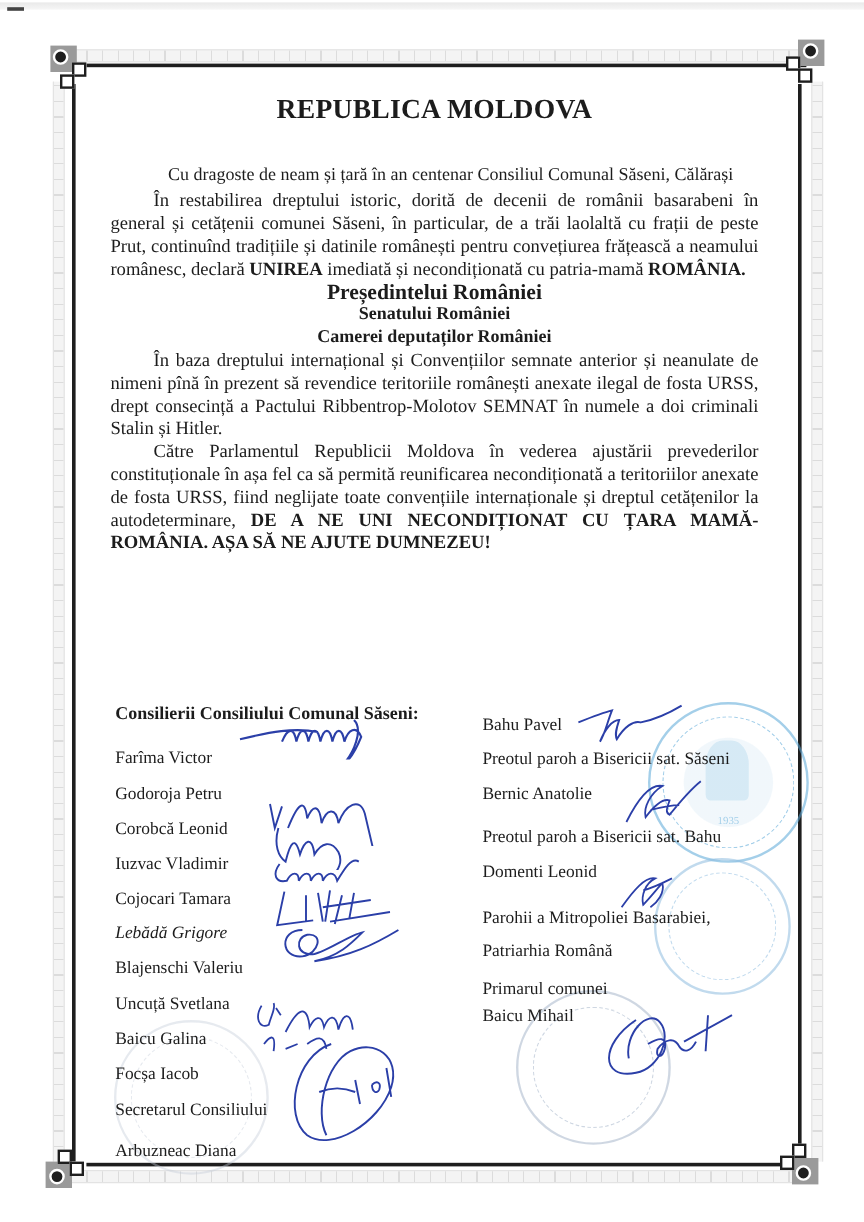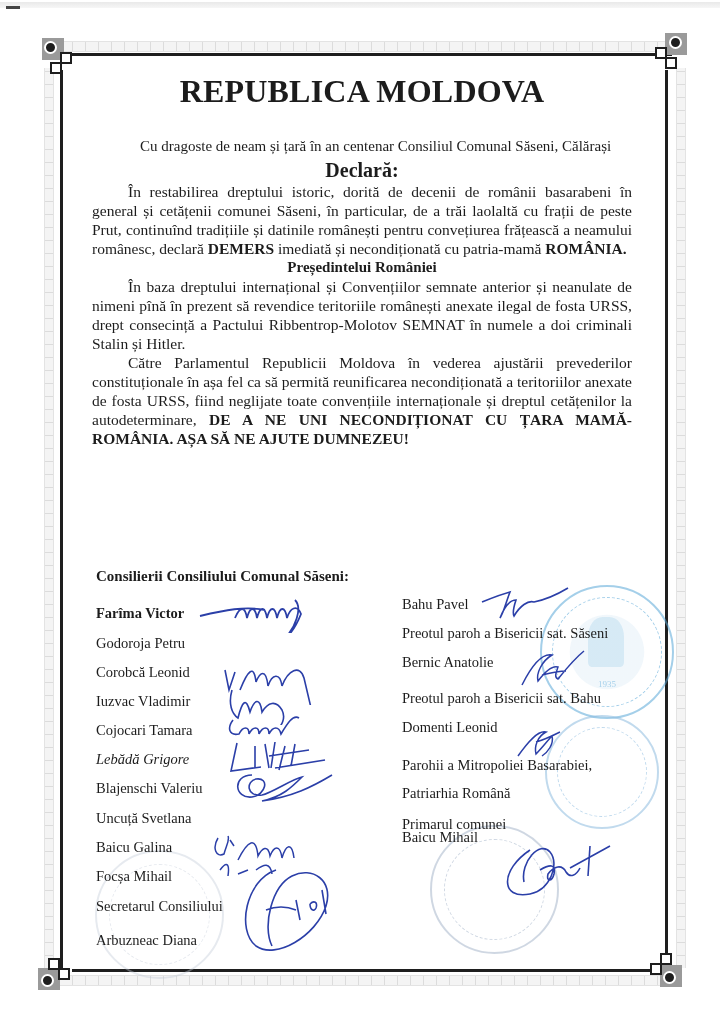--- a/index.html
+++ b/index.html
@@ -18,28 +18,28 @@
     border-left: 1px solid #e3e3e3; border-right: 1px solid #e3e3e3; border-top: none; border-bottom: none; }
 
   .frame-line { position: absolute; background: #1e1e1e; }
 
   .corner { position: absolute; width: 30px; height: 30px; }
   .corner .gray { position: absolute; width: 22px; height: 22px; background: #9a9a9a; }
   .corner .dot { position: absolute; width: 9px; height: 9px; border-radius: 50%; background: #1e1e1e; border: 2px solid #fff; }
   .corner .sq { position: absolute; width: 8px; height: 8px; background: #fff; border: 2px solid #1e1e1e; }
 
   .content { position: absolute; left: 92px; top: 70px; width: 540px; }
-  h1 { margin: 4px; text-align: center; font-size: 32px; font-weight: bold; line-height: 34px; letter-spacing: 0.2px; }
+  h1 { margin: 4px; text-align: center; font-size: 23px; font-weight: bold; line-height: 34px; letter-spacing: 0.2px; }
   .subtitle { position: absolute; left: 140px; top: 138px; font-size: 15px; white-space: nowrap; }
   .section-head { text-align: center; font-weight: bold; }
   .p { font-size: 15.5px; line-height: 19px; text-align: justify; margin: 0; }
   .indent { text-indent: 36px; }
 
   .sig-left { position: absolute; left: 96px; top: 568px; font-size: 14.5px; }
-  .sig-left .row { position: absolute; left: 0; white-space: nowrap; }
+  .sig-left .row { position: absolute; left: 0; white-space: nowrap; margin-top: 19px; }
   .sig-right { position: absolute; left: 402px; top: 596px; font-size: 14.5px; }
   .sig-right .row { position: absolute; left: 0; white-space: nowrap; }
 
   .stamp { position: absolute; border-radius: 50%; border: 2px solid; opacity: 0.55; }
   .signature { position: absolute; }
 </style>
 </head>
 <body>
 
 <div class="scan-top"></div>
@@ -82,24 +82,25 @@
   </div>
 </div>
 
 <div class="content">
   <h1 style="margin-top:4px;">REPUBLICA MOLDOVA</h1>
 </div>
 
 <div class="subtitle">Cu dragoste de neam și țară în an centenar Consiliul Comunal Săseni, Călărași</div>
 
 <div style="position:absolute; left:92px; top:158px; width:540px;">
-  <div class="section-head" style="font-size:20px; line-height:24px;">Declară:</div>
-  <p class="p indent"><span>În restabilirea dreptului istoric, dorită de decenii de românii basarabeni în general și cetățenii comunei Săseni, în particular, de a trăi laolaltă cu frații de peste Prut, continuînd tradițiile și datinile românești pentru convețiurea frățească a neamului românesc, declară </span><b>DEMERS</b><span> imediată și necondiționată cu patria-mamă </span><b>ROMÂNIA.</b></p>
+  <p class="p indent"><span>În restabilirea dreptului istoric, dorită de decenii de românii basarabeni în general și cetățenii comunei Săseni, în particular, de a trăi laolaltă cu frații de peste Prut, continuînd tradițiile și datinile românești pentru convețiurea frățească a neamului românesc, declară </span><b>UNIREA</b><span> imediată și necondiționată cu patria-mamă </span><b>ROMÂNIA.</b></p>
 
-  <div class="section-head" style="font-size:15px; line-height:19px;">Președintelui României</div>
+  <div class="section-head" style="font-size:18px; line-height:19px;">Președintelui României</div>
+  <div class="section-head" style="font-size:15px; line-height:19px;">Senatului României</div>
+  <div class="section-head" style="font-size:15px; line-height:19px;">Camerei deputaților României</div>
 
   <p class="p indent">În baza dreptului internațional și Convențiilor semnate anterior și neanulate de nimeni pînă în prezent să revendice teritoriile românești anexate ilegal de fosta URSS, drept consecință a Pactului Ribbentrop-Molotov SEMNAT în numele a doi criminali Stalin și Hitler.</p>
   <p class="p indent"><span>Către Parlamentul Republicii Moldova în vederea ajustării prevederilor constituționale în așa fel ca să permită reunificarea necondiționată a teritoriilor anexate de fosta URSS, fiind neglijate toate convențiile internaționale și dreptul cetățenilor la autodeterminare, </span><b>DE A NE UNI NECONDIȚIONAT CU ȚARA MAMĂ-ROMÂNIA. AȘA SĂ NE AJUTE DUMNEZEU!</b></p>
 </div>
 
 <div class="stamp" style="left:540px; top:585px; width:130px; height:130px; border-color:#5aa8d8; background:radial-gradient(circle, rgba(90,168,216,0.15) 0 40%, transparent 41%);">
   <div style="position:absolute; left:10px; top:10px; right:10px; bottom:10px; border-radius:50%; border:1px dashed #5aa8d8;"></div>
   <div style="position:absolute; left:46px; top:30px; width:36px; height:50px; border-radius:40% 40% 10% 10%; background:rgba(90,168,216,0.35);"></div>
   <div style="position:absolute; left:0; right:0; top:92px; text-align:center; font-size:9px; color:#5aa8d8;">1935</div>
 </div>
@@ -108,44 +109,44 @@
 </div>
 <div class="stamp" style="left:430px; top:825px; width:125px; height:125px; border-color:#a9b8cc;">
   <div style="position:absolute; left:12px; top:12px; right:12px; bottom:12px; border-radius:50%; border:1px dashed #a9b8cc;"></div>
 </div>
 <div class="stamp" style="left:95px; top:850px; width:125px; height:125px; border-color:#c3cbd8; opacity:0.4;">
   <div style="position:absolute; left:12px; top:12px; right:12px; bottom:12px; border-radius:50%; border:1px dashed #c3cbd8;"></div>
 </div>
 
 <div class="sig-left">
   <div class="row" style="top:0; font-weight:bold; font-size:15px;">Consilierii Consiliului Comunal Săseni:</div>
-  <div class="row" style="top:37px;font-weight:bold;">Farîma Victor</div>
+  <div class="row" style="top:37px;">Farîma Victor</div>
   <div class="row" style="top:67px;">Godoroja Petru</div>
   <div class="row" style="top:96px;">Corobcă Leonid</div>
   <div class="row" style="top:125px;">Iuzvac Vladimir</div>
   <div class="row" style="top:154px;">Cojocari Tamara</div>
   <div class="row" style="top:183px;font-style:italic;">Lebădă Grigore</div>
   <div class="row" style="top:212px;">Blajenschi Valeriu</div>
   <div class="row" style="top:242px;">Uncuță Svetlana</div>
   <div class="row" style="top:271px;">Baicu Galina</div>
-  <div class="row" style="top:300px;">Focșa Mihail</div>
+  <div class="row" style="top:300px;">Focșa Iacob</div>
   <div class="row" style="top:330px;">Secretarul Consiliului</div>
   <div class="row" style="top:364px;">Arbuzneac Diana</div>
 </div>
 
 <div class="sig-right">
   <div class="row" style="top:0;">Bahu Pavel</div>
   <div class="row" style="top:29px;">Preotul paroh a Bisericii sat. Săseni</div>
   <div class="row" style="top:58px;">Bernic Anatolie</div>
   <div class="row" style="top:94px;">Preotul paroh a Bisericii sat. Bahu</div>
   <div class="row" style="top:123px;">Domenti Leonid</div>
   <div class="row" style="top:161px;">Parohii a Mitropoliei Basarabiei,</div>
   <div class="row" style="top:189px;">Patriarhia Română</div>
   <div class="row" style="top:220px;">Primarul comunei</div>
-  <div class="row" style="top:233px;">Baicu Mihail</div>
+  <div class="row" style="top:243px;">Baicu Mihail</div>
 </div>
 
 <svg class="signature" style="left:195px; top:588px;" width="140" height="45">
   <path d="M5 28 C30 22, 50 18, 70 22 M40 30 c5 -12 10 -12 12 0 c3 -12 8 -12 10 0 c3 -12 8 -12 10 0 c3 -12 8 -12 10 0 c3 -12 8 -12 10 0 c3 -10 10 -14 14 -4 c-4 10 -10 20 -16 24 c10 -10 18 -30 10 -38" fill="none" stroke="#2b3fa8" stroke-width="1.8"></path>
 </svg>
 <svg class="signature" style="left:220px; top:660px;" width="110" height="45">
   <path d="M5 10 l4 20 l6 -18 M20 30 c8 -20 14 -26 16 -8 c4 -10 10 -14 12 4 c4 -12 12 -14 14 0 c6 -16 18 -22 22 -8 l8 34" fill="none" stroke="#2b3fa8" stroke-width="1.6"></path>
 </svg>
 <svg class="signature" style="left:222px; top:685px;" width="100" height="40">
   <path d="M10 5 c-4 14 0 24 6 28 c4 -16 8 -22 12 -6 c4 -12 10 -16 12 0 c6 -10 14 -12 20 -2 c4 8 0 16 -6 20" fill="none" stroke="#2b3fa8" stroke-width="1.6"></path>

